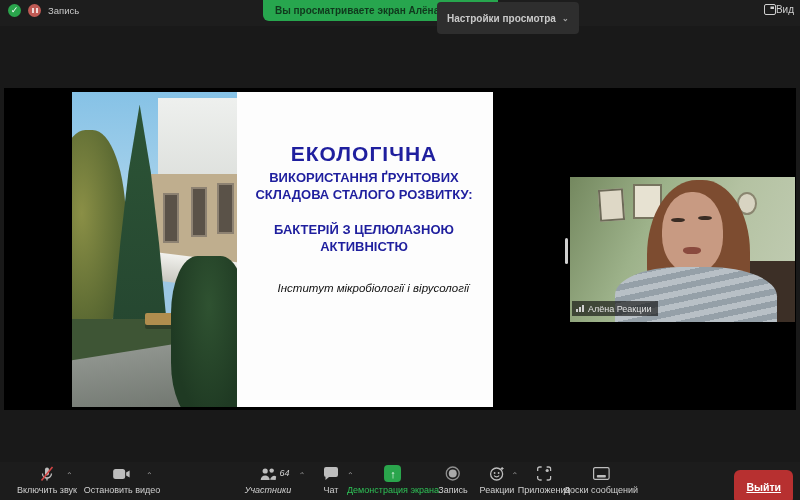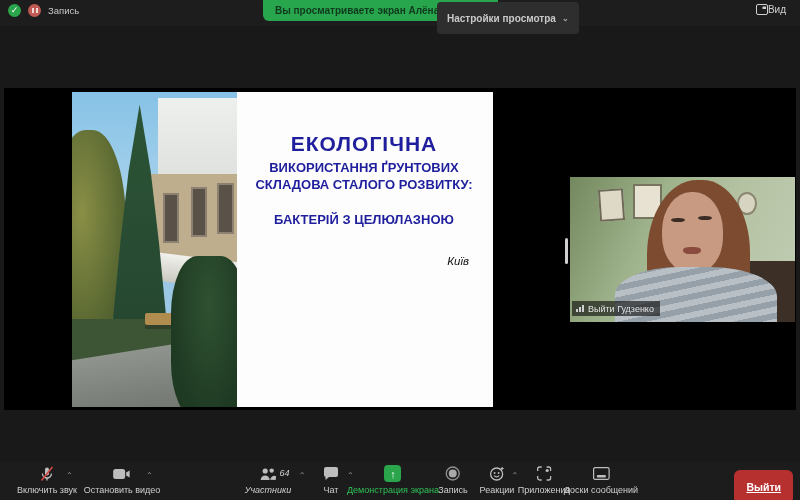--- a/index.html
+++ b/index.html
@@ -12,21 +12,21 @@
   .rec-indicator { position:absolute; left:8px; top:4px; display:flex; align-items:center; gap:7px; }
   .shield { width:13px; height:13px; border-radius:50%; background:#2aa54c; display:flex; align-items:center; justify-content:center; color:#fff; font-size:9px; line-height:1; }
   .recdot { width:13px; height:13px; border-radius:50%; background:#c05a54; display:flex; align-items:center; justify-content:center; gap:2px; }
   .recdot i { display:block; width:2px; height:5px; background:#efd9d7; }
   .rec-label { color:#c9c9c9; font-size:9.5px; }
   .view-banner { position:absolute; left:263px; top:0; height:21px; padding:0 12px; background:#27a64e;
     border-radius:0 0 6px 6px; display:flex; align-items:center; color:#10391d; font-size:10px; font-weight:bold; }
   .view-settings { position:absolute; left:437px; top:2px; height:18px; padding:16px 10px; background:#2e2e2e;
     border-radius:4px; display:flex; align-items:center; gap:6px; color:#c9c9c9; font-size:10px; font-weight:bold; cursor:pointer; }
   .view-settings .caret { font-size:8px; color:#a8a8a8; }
-  .view-btn { position:absolute; right:14px; top:4px; display:flex; align-items:center; color:#cfcfcf; font-size:10px; cursor:pointer; }
+  .view-btn { position:absolute; right:6px; top:4px; display:flex; align-items:center; color:#cfcfcf; font-size:10px; cursor:pointer; }
 
   
   .share-canvas { position:absolute; left:4px; top:88px; width:792px; height:322px; background:#000; }
 
   .slide { position:absolute; left:68px; top:4px; width:421px; height:315px; background:#fdfdfd; display:flex; }
 
   
   .photo { position:relative; width:165px; height:315px; overflow:hidden; flex:none; background:#9cc7e4; }
   .ph-sky { position:absolute; left:0; top:0; width:100%; height:48%; background:linear-gradient(#86c2e6,#b6d9ee); }
   .ph-bldg-white { position:absolute; left:52%; top:2%; width:48%; height:34%; background:linear-gradient(#eef0ee,#d9dcd8); }
@@ -36,21 +36,21 @@
   .ph-column { position:absolute; left:38%; top:57%; width:7%; height:28%; background:linear-gradient(90deg,#b9b4a6,#e4e0d2,#a8a294); }
   .ph-autumn { position:absolute; left:-12%; top:12%; width:45%; height:66%; background:radial-gradient(ellipse at 40% 40%, #8a8f46, #5d6b33 60%, #41512a); border-radius:45%; }
   .ph-spruce { position:absolute; left:20%; top:4%; width:42%; height:76%;
     background:linear-gradient(#2c5436,#254630); clip-path:polygon(50% 0, 66% 28%, 78% 58%, 92% 100%, 8% 100%, 22% 58%, 34% 28%); }
   .ph-bush { position:absolute; right:-6%; top:52%; width:46%; height:52%; background:radial-gradient(ellipse at 50% 30%, #2f5231, #1f3a23 70%); border-radius:35%; }
   .ph-grass { position:absolute; left:0; top:72%; width:100%; height:16%; background:#3e5535; }
   .ph-path { position:absolute; left:-4%; top:82%; width:90%; height:22%; background:linear-gradient(#8f948e,#6f756e); transform:rotate(-9deg); }
   .ph-bench { position:absolute; left:44%; top:70%; width:26%; height:4%; background:#b08d4e; border-radius:2px; box-shadow:0 4px 0 rgba(40,50,35,.6); }
 
   
-  .slide-text { flex:1; position:relative; padding:40px 10px 0 8px; text-align:center; color:#1f1f9e; }
+  .slide-text { flex:1; position:relative; padding:40px 10px 0 8px; text-align:center; color:#1f1f9e;margin-top:10px; }
   .t-big { font-size:21px; font-weight:bold; letter-spacing:1px; margin-bottom:4px; }
   .t-line { font-size:13px; font-weight:bold; line-height:1.3; }
   .t-gap { height:18px; }
   .institute { margin-top:24px; padding-right:14px; text-align:right; color:#111; font-style:italic; font-size:11.5px; line-height:1.55; font-family:"Liberation Sans", sans-serif; }
   .authors { margin-top:8px; color:#111; font-size:13px; font-weight:bold; }
   .authors .u { text-decoration:underline; }
 
   
   .video-panel { position:absolute; left:570px; top:177px; width:225px; height:145px; background:#8ba07a; overflow:hidden; z-index:6; }
   .panel-handle { position:absolute; left:565px; top:238px; width:3px; height:26px; background:#cfcfcf; border-radius:2px; z-index:7; cursor:pointer; }
@@ -131,22 +131,23 @@
         <div class="ph-bench"></div>
         <div class="ph-bush"></div>
       </div>
 
       <div class="slide-text">
         <div class="t-big">ЕКОЛОГІЧНА</div>
         <div class="t-line">ВИКОРИСТАННЯ ҐРУНТОВИХ</div>
         <div class="t-line">СКЛАДОВА СТАЛОГО РОЗВИТКУ:</div>
         <div class="t-gap"></div>
         <div class="t-line">БАКТЕРІЙ З ЦЕЛЮЛАЗНОЮ</div>
+        <div class="t-line">АКТИВНІСТЮ</div>
         <div class="institute">
-          <div>Київ</div>
+          <div>Інститут мікробіології і вірусології</div>
         </div>
       </div>
 
     </div>
   </div>
 
   <div class="panel-handle"></div>
   <div class="video-panel">
     <div class="vp-wall"></div>
     <div class="vp-frame1"></div>
@@ -158,21 +159,21 @@
     <div class="vp-eye" style="left:45%;top:28%;"></div>
     <div class="vp-eye" style="left:57%;top:27%;"></div>
     <div class="vp-mouth"></div>
     <div class="vp-shirt"></div>
     <div class="vp-nametag">
       <span class="siglevels">
           <i style="height:3px"></i>
           <i style="height:5px"></i>
           <i style="height:7px"></i>
         </span>
-      <span>Выйти Гудзенко</span>
+      <span>Алёна Реакции</span>
     </div>
   </div>
 
   <div class="toolbar">
 
     <div class="tb-btn" style="left:47px;">
       <div class="tb-ico">
         <svg class="ic" width="16" height="16" viewBox="0 0 16 16">
           <rect x="6" y="1.5" width="4" height="8" rx="2" fill="#bdbdbd"></rect>
           <path d="M3.5 7.5 a4.5 4.5 0 0 0 9 0" fill="none" stroke="#bdbdbd" stroke-width="1.3"></path>

